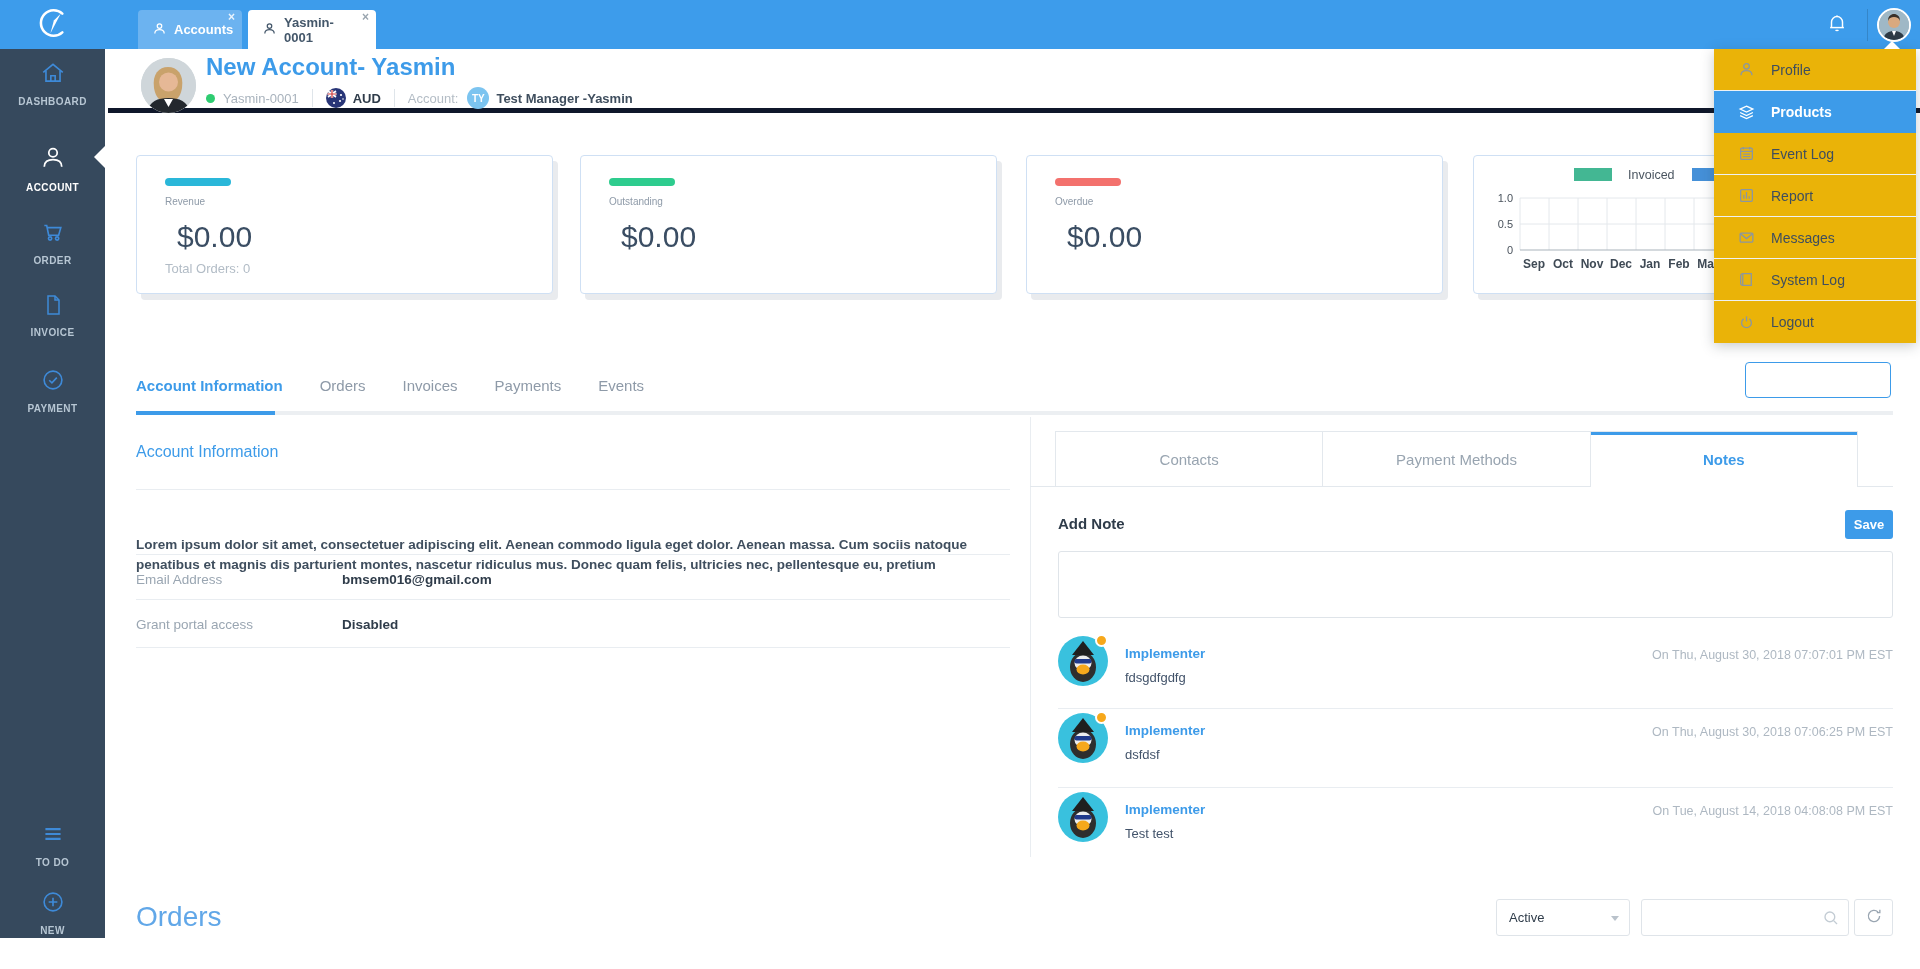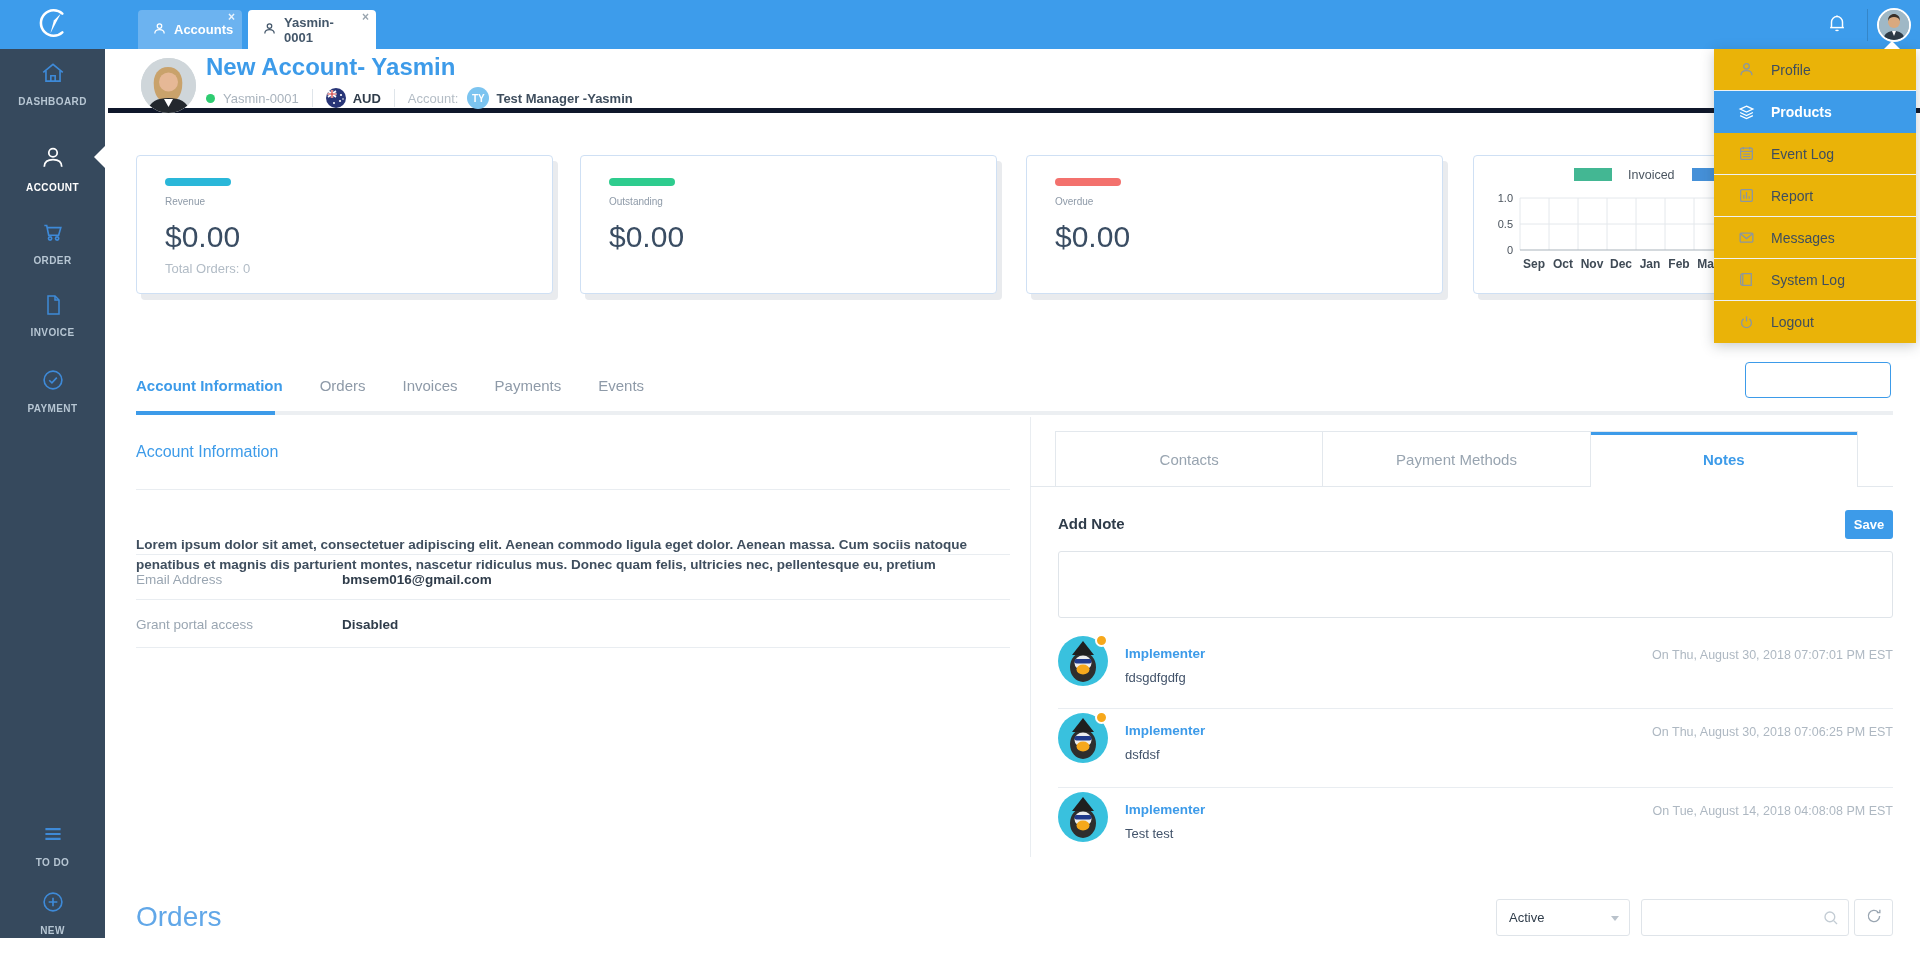--- a/index.html
+++ b/index.html
@@ -39,21 +39,21 @@
   .aud-label { font-weight:700; color:#2f3c4a; margin-left:7px; }
   .mgr-label { color:#b3bcc5; }
   .ty-badge { width:22px; height:22px; border-radius:50%; background:#7cc4f0; color:#fff; font-size:10px; font-weight:700; display:flex; align-items:center; justify-content:center; margin:0 7px 0 9px; }
   .mgr-name { font-weight:700; color:#3f4e5e; }
 
   
   .card { position:absolute; top:155px; width:417px; height:139px; background:#fff; border:1px solid #cfe0f4; border-radius:4px; box-shadow:5px 6px 0 0 #e9ebee; }
   .pill { position:absolute; left:28px; top:22px; width:66px; height:8px; border-radius:4px; }
   .pill-revenue { background:#2ab7d9; } .pill-outstanding { background:#2ecc8e; } .pill-overdue { background:#f3716d; }
   .card-label { position:absolute; left:28px; top:40px; font-size:10px; color:#8e9aa8;text-align:right; }
-  .card-value { position:absolute; left:28px; top:64px; font-size:30px; color:#3a4d63; }
+  .card-value { position:absolute; left:40px; top:64px; font-size:30px; color:#3a4d63; }
   .card-sub { position:absolute; left:28px; top:105px; font-size:13px; color:#b2bcc6;text-align:center; }
   .mini-chart { position:absolute; left:8px; top:12px; }
   .mini-chart text { font-family:"Liberation Sans", sans-serif; }
 
   
   .user-menu { position:absolute; left:1714px; top:49px; width:202px; background:#eab308; box-shadow:0 3px 12px rgba(40,50,60,.25); z-index:50; }
   .menu-caret { position:absolute; left:1884px; top:41px; width:0; height:0; border-left:8px solid transparent; border-right:8px solid transparent; border-bottom:8px solid #fff; z-index:51; }
   .menu-item { height:42px; display:flex; align-items:center; gap:16px; padding:0 0 0 24px; font-size:14px; color:#3f4e5e; border-bottom:1px solid #eef1f4; cursor:pointer; }
   .menu-item:last-child { border-bottom:none; }
   .menu-item .micon { color:#8a96a3; display:flex; }

